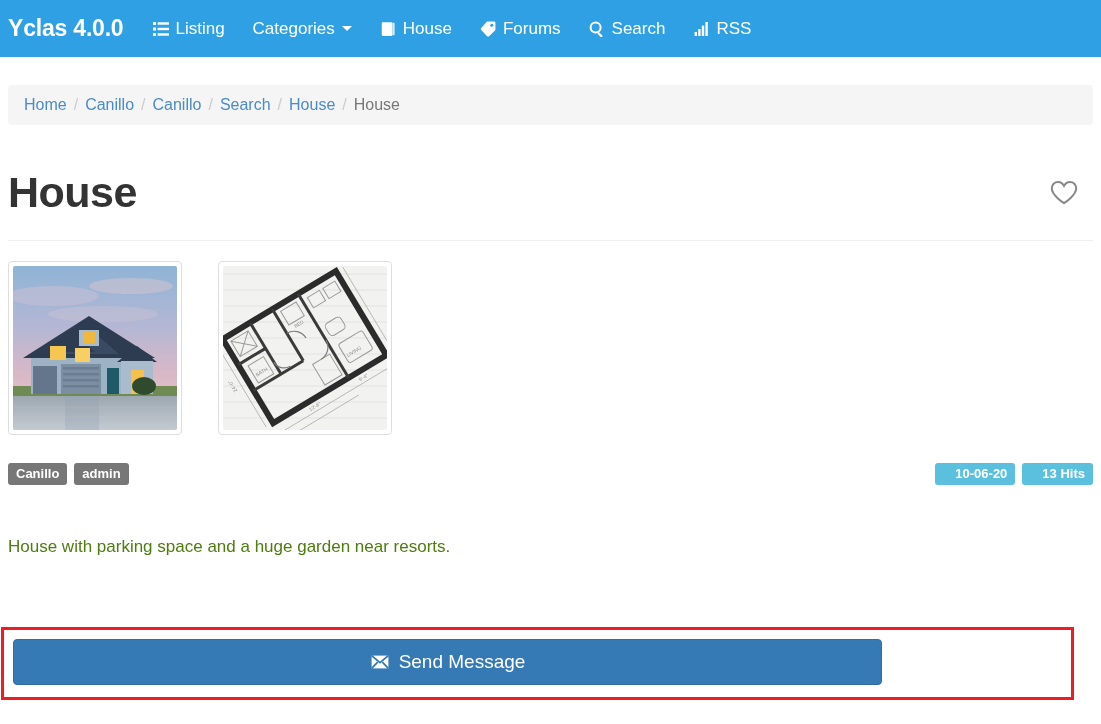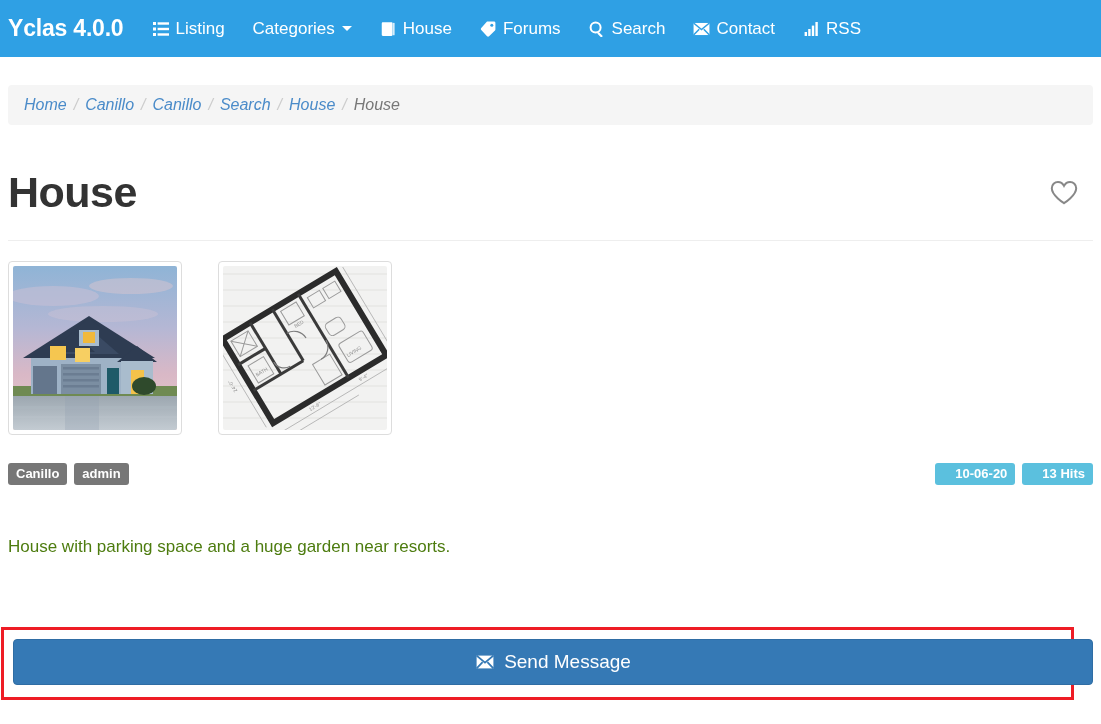--- a/index.html
+++ b/index.html
@@ -62,21 +62,20 @@
 
   
   .breadcrumb {
     margin: 28px 8px 0 8px;
     background: #f5f5f5;
     border-radius: 4px;
     padding: 11px 16px;
     font-size: 16px;
     display: flex; align-items: center;
     flex-wrap: nowrap;
-    font-style: italic;
   }
   .crumb { color: #4a8bc9; cursor: pointer; white-space: nowrap; }
   .crumb.active { color: #777777; cursor: default; }
   .crumb-sep { color: #cccccc; padding: 0 7px; }
 
   
   .title-row {
     margin: 44px 8px 0 8px;
     display: flex; align-items: center; justify-content: space-between;
   }
@@ -152,21 +151,21 @@
   .action-highlight {
     position: absolute;
     left: 1px; top: 570px;
     width: 1073px; height: 73px;
     border: 3px solid #ee1c25;
     background: transparent;
   }
   .send-btn {
     position: absolute;
     left: 9px; top: 9px;
-    width: 1080px; height: 46px;
+    width: 869px; height: 46px;
     background: #3579b5;
     border: 1px solid #2f6da4;
     border-radius: 4px;
     color: #ffffff;
     font-size: 19px;
     display: flex; align-items: center; justify-content: center;
     cursor: pointer;
     font-family: "Liberation Sans", sans-serif;
   }
   .send-ico {
@@ -224,30 +223,20 @@
     <div class="nav-item">
       <span class="nav-ico">
         <svg viewBox="0 0 16 16" width="16" height="16">
             <circle cx="6.6" cy="6.6" r="5" fill="none" stroke="#fff" stroke-width="2"></circle>
             <rect x="9.9" y="10.6" width="2.2" height="6.2" rx="1" transform="rotate(-45 11 13.7)"></rect>
           </svg>
       </span>
       <span>Search</span>
     </div>
 
-    <div class="nav-item">
-      <span class="nav-ico">
-        <svg viewBox="0 0 18 14" width="18" height="14">
-            <path d="M0.6 0.6h16.8v12.8H0.6z" fill="#fff"></path>
-            <path d="M0.6 0.6L9 7.6 17.4 0.6" fill="none" stroke="#2fa0e4" stroke-width="1.6"></path>
-            <path d="M0.6 13.4L6.6 7.2M17.4 13.4L11.4 7.2" fill="none" stroke="#2fa0e4" stroke-width="1.6"></path>
-          </svg>
-      </span>
-      <span>Contact</span>
-    </div>
 
     <div class="nav-item">
       <span class="nav-ico">
         <svg viewBox="0 0 16 16" width="16" height="16">
             <rect x="0.6" y="11" width="2.4" height="4"></rect>
             <rect x="4.2" y="8" width="2.4" height="7"></rect>
             <rect x="7.8" y="4.6" width="2.4" height="10.4"></rect>
             <rect x="11.4" y="1" width="2.4" height="14"></rect>
           </svg>
       </span>

